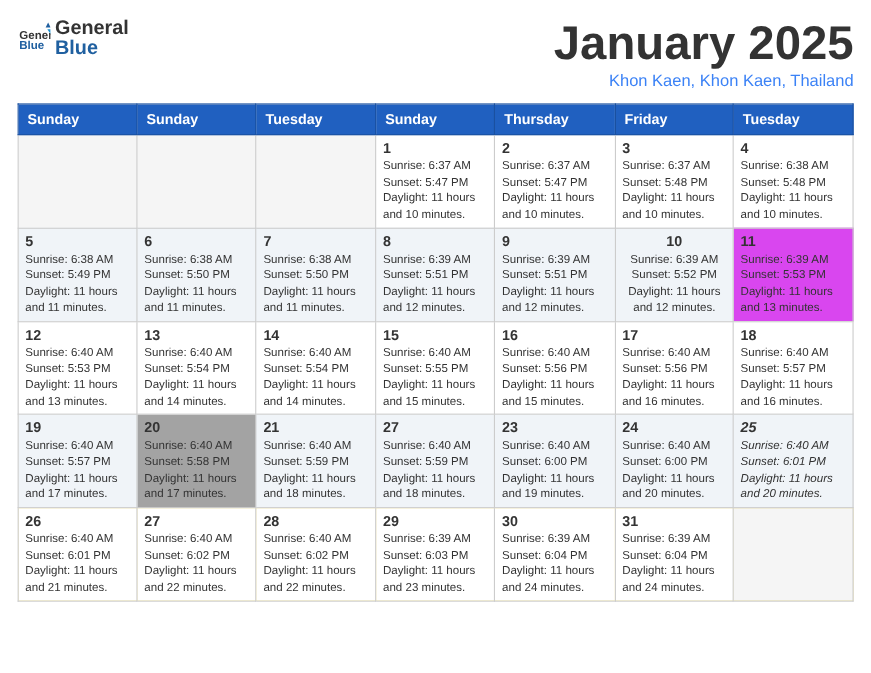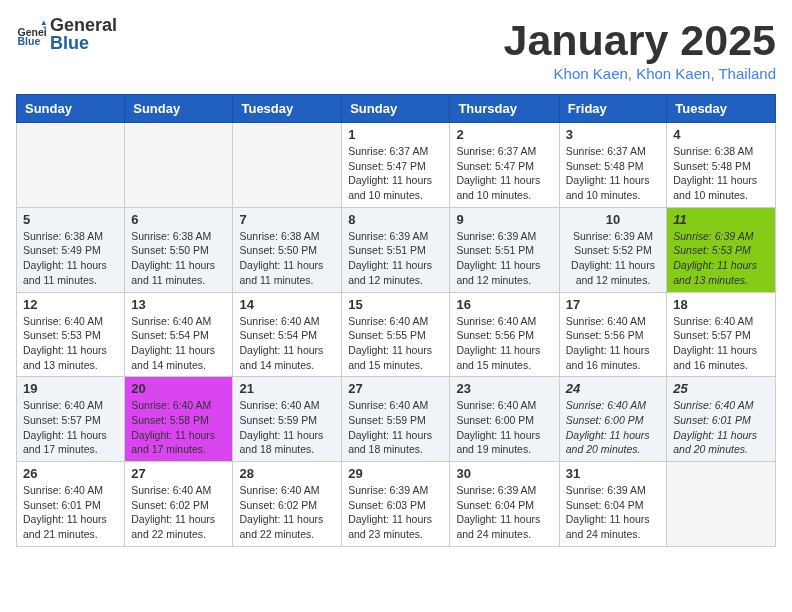--- a/index.html
+++ b/index.html
@@ -151,21 +151,21 @@
           <div class="day-info">Sunrise: 6:39 AM<br>Sunset: 5:51 PM<br>Daylight: 11 hours and 12 minutes.</div>
         </td>
         <td style="background: rgb(240, 244, 248);">
           <div class="day-num">9</div>
           <div class="day-info">Sunrise: 6:39 AM<br>Sunset: 5:51 PM<br>Daylight: 11 hours and 12 minutes.</div>
         </td>
         <td style="background: rgb(240, 244, 248); text-align: center;">
           <div class="day-num">10</div>
           <div class="day-info">Sunrise: 6:39 AM<br>Sunset: 5:52 PM<br>Daylight: 11 hours and 12 minutes.</div>
         </td>
-        <td style="background: #84cc16; font-style: italic;">
+        <td style="background: #d946ef;">
           <div class="day-num">11</div>
           <div class="day-info">Sunrise: 6:39 AM<br>Sunset: 5:53 PM<br>Daylight: 11 hours and 13 minutes.</div>
         </td>
       </tr>
       <tr style="background: rgb(255, 255, 255);">
         <td>
           <div class="day-num">12</div>
           <div class="day-info">Sunrise: 6:40 AM<br>Sunset: 5:53 PM<br>Daylight: 11 hours and 13 minutes.</div>
         </td>
         <td>
@@ -191,37 +191,37 @@
         <td>
           <div class="day-num">18</div>
           <div class="day-info">Sunrise: 6:40 AM<br>Sunset: 5:57 PM<br>Daylight: 11 hours and 16 minutes.</div>
         </td>
       </tr>
       <tr style="background: rgb(240, 244, 248); padding-left: 36px;">
         <td style="background: rgb(240, 244, 248);">
           <div class="day-num">19</div>
           <div class="day-info">Sunrise: 6:40 AM<br>Sunset: 5:57 PM<br>Daylight: 11 hours and 17 minutes.</div>
         </td>
-        <td style="background: #d946ef;">
+        <td style="background: #a3a3a3;">
           <div class="day-num">20</div>
           <div class="day-info">Sunrise: 6:40 AM<br>Sunset: 5:58 PM<br>Daylight: 11 hours and 17 minutes.</div>
         </td>
         <td style="background: rgb(240, 244, 248);">
           <div class="day-num">21</div>
           <div class="day-info">Sunrise: 6:40 AM<br>Sunset: 5:59 PM<br>Daylight: 11 hours and 18 minutes.</div>
         </td>
         <td style="background: rgb(240, 244, 248);">
           <div class="day-num">27</div>
           <div class="day-info">Sunrise: 6:40 AM<br>Sunset: 5:59 PM<br>Daylight: 11 hours and 18 minutes.</div>
         </td>
         <td style="background: rgb(240, 244, 248); margin-top: 43px;">
           <div class="day-num">23</div>
           <div class="day-info">Sunrise: 6:40 AM<br>Sunset: 6:00 PM<br>Daylight: 11 hours and 19 minutes.</div>
         </td>
-        <td style="background: rgb(240, 244, 248); font-style: italic;">
+        <td style="background: rgb(240, 244, 248);">
           <div class="day-num">24</div>
           <div class="day-info">Sunrise: 6:40 AM<br>Sunset: 6:00 PM<br>Daylight: 11 hours and 20 minutes.</div>
         </td>
         <td style="background: rgb(240, 244, 248); font-style: italic;">
           <div class="day-num">25</div>
           <div class="day-info">Sunrise: 6:40 AM<br>Sunset: 6:01 PM<br>Daylight: 11 hours and 20 minutes.</div>
         </td>
       </tr>
       <tr style="background: #fde047;">
         <td>

